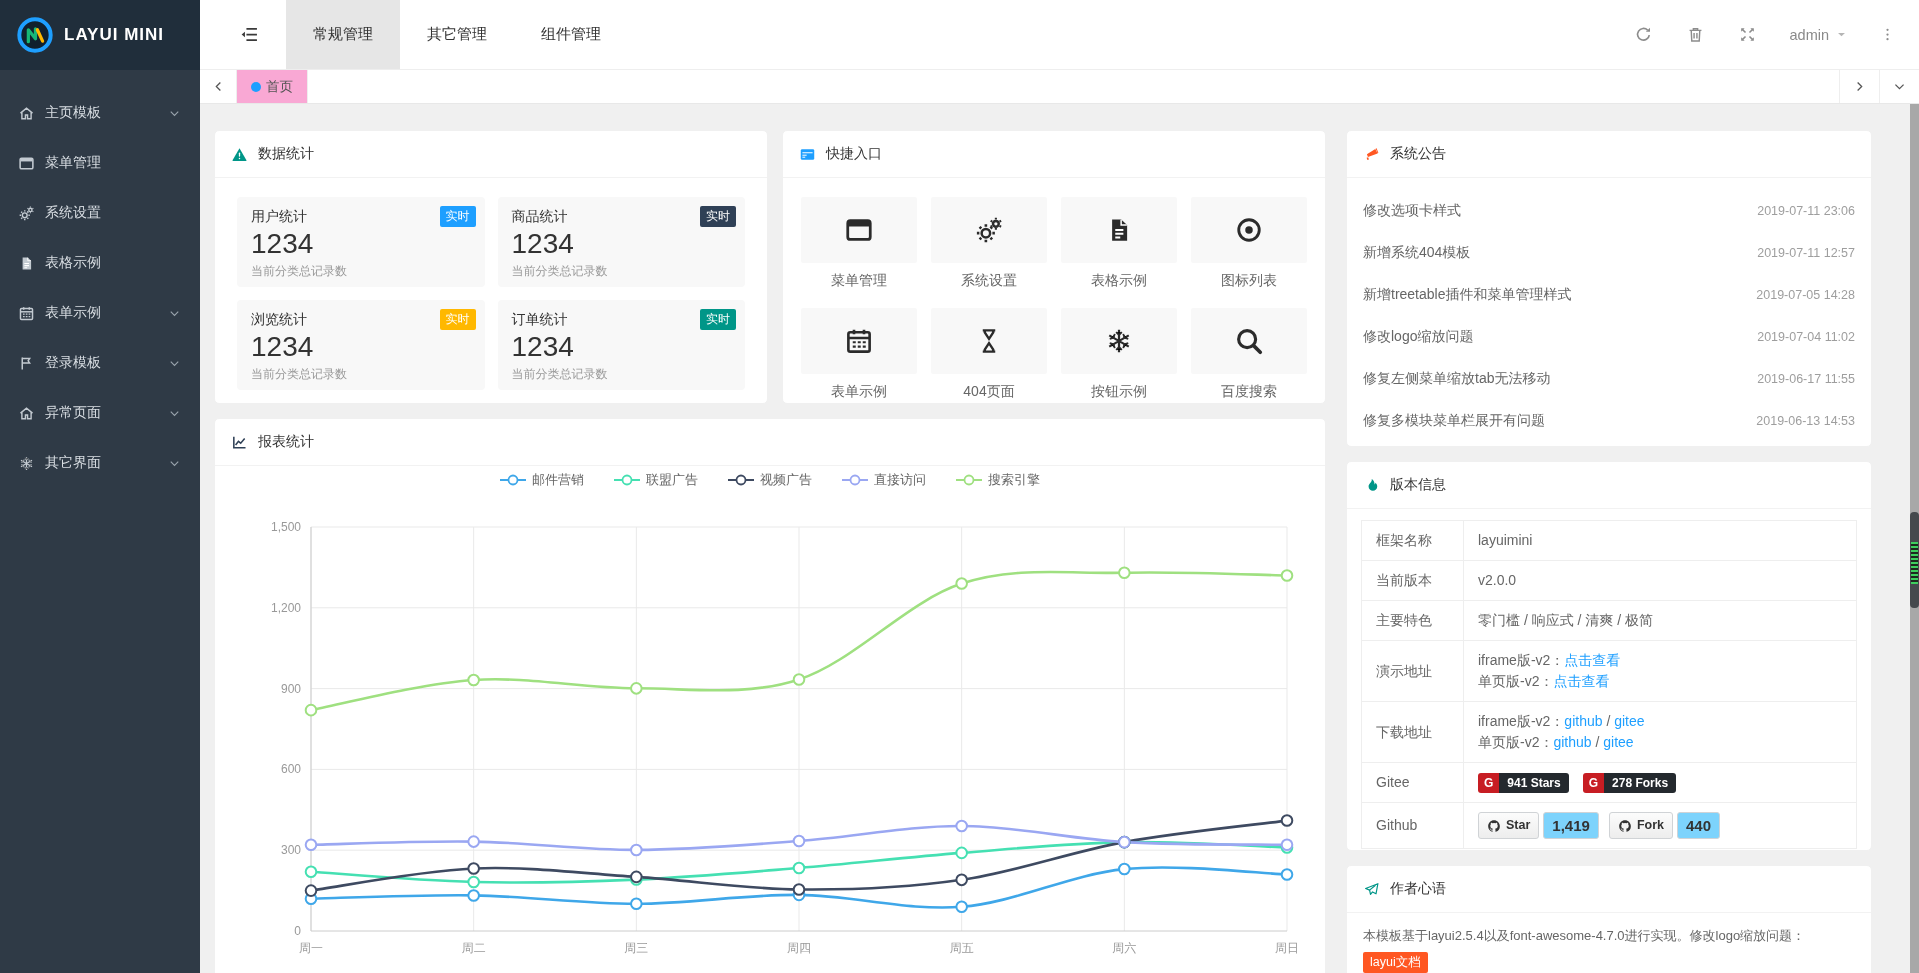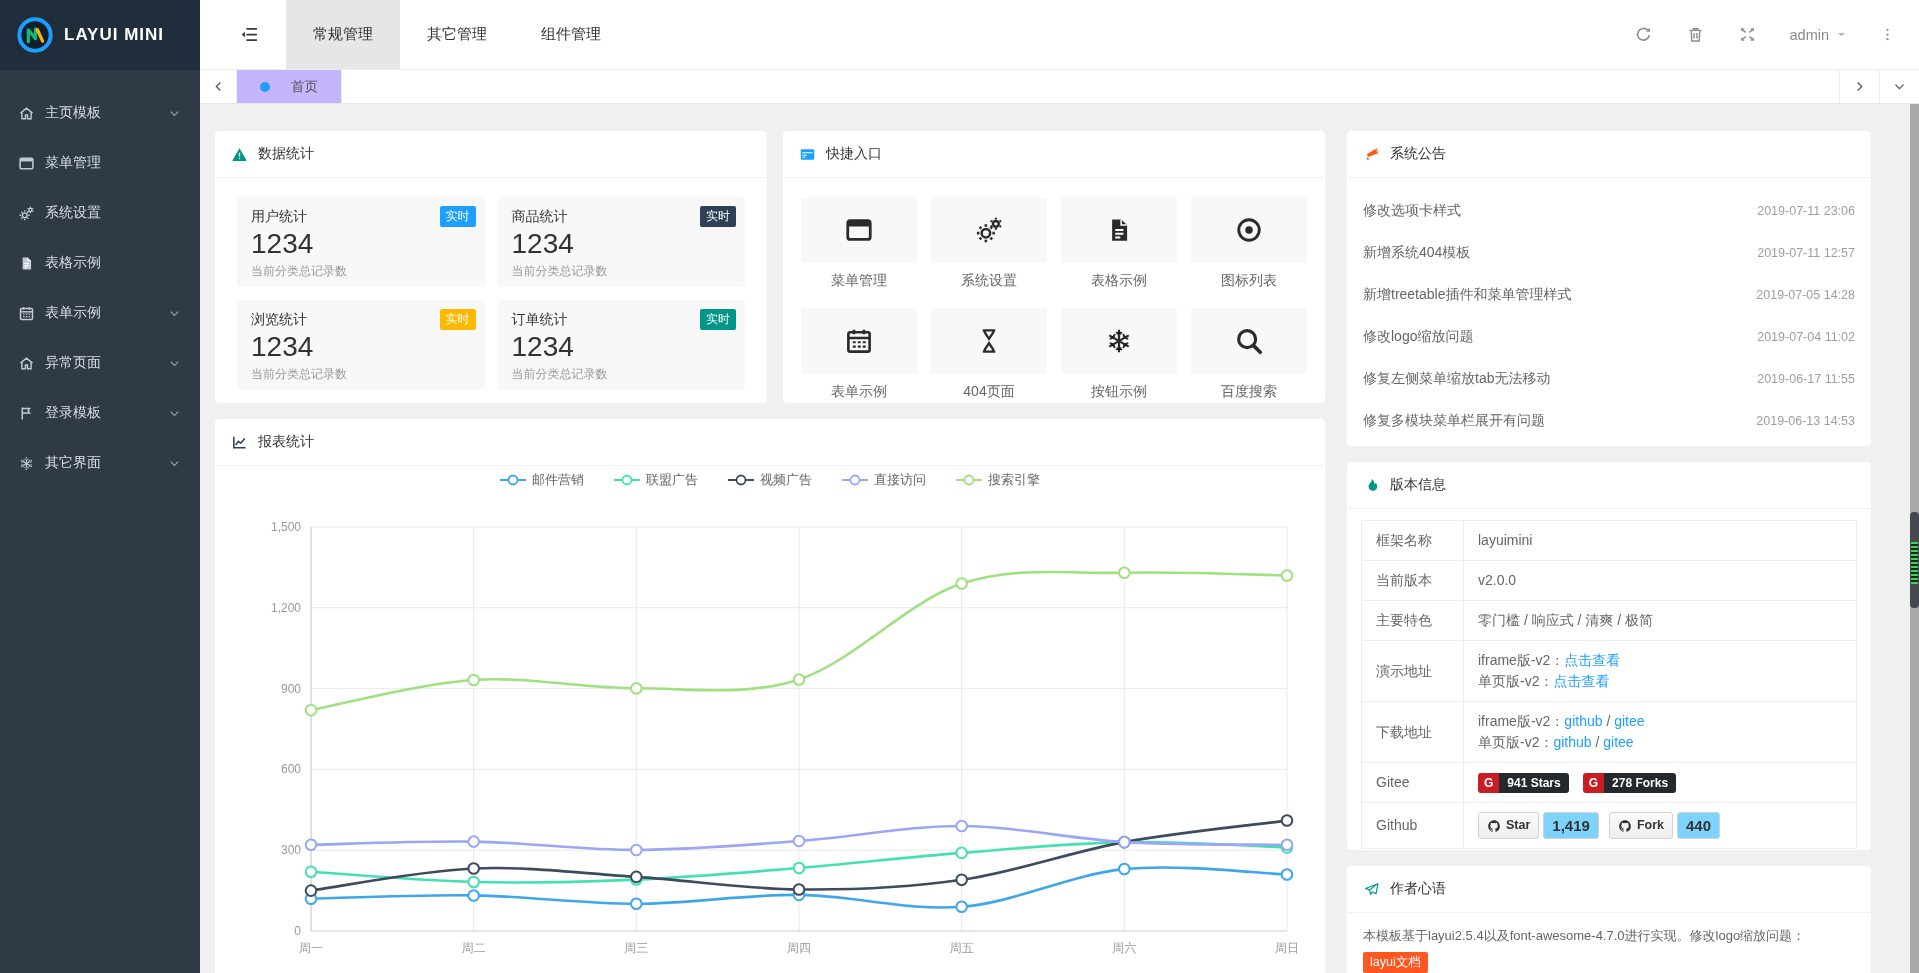--- a/index.html
+++ b/index.html
@@ -31,22 +31,22 @@
   .top-actions { margin-left:auto; display:flex; align-items:center; gap:33px; padding-right:24px; }
   .action-icn { width:19px; height:19px; color:#8c8c8c; cursor:pointer; }
   .action-icn svg { width:100%; height:100%; }
   .user-drop { display:flex; align-items:center; gap:7px; color:#8a8a8a; font-size:14.5px; cursor:pointer; }
   .user-drop .caret { width:11px; height:11px; color:#b5b5b5; }
   .user-drop .caret svg { width:100%; height:100%; }
 
   .tabbar { height:34px; background:#fff; border-bottom:1px solid #e8e8e8; display:flex; align-items:stretch; }
   .tab-nav-btn { width:36px; display:flex; align-items:center; justify-content:center; color:#555; cursor:pointer; }
   .tab-nav-btn svg { width:15px; height:15px; }
-  .tab { display:flex; align-items:center; gap:21px; padding:0 23px; font-size:13.5px; color:#555;
-         border-left:1px solid #eee; border-right:1px solid #eee; background:#c4b5fd; cursor:pointer; }
+  .tab { display:flex; align-items:center; gap:5px; padding:0 14px; font-size:13.5px; color:#555;
+         border-left:1px solid #eee; border-right:1px solid #eee; background:#f9a8d4; cursor:pointer; }
   .tab-dot { width:10px; height:10px; border-radius:50%; background:#1E9FFF; }
   .tabbar .spacer { flex:1; }
   .tab-right { width:40px; border-left:1px solid #eee; display:flex; align-items:center; justify-content:center; color:#555; cursor:pointer; }
   .tab-right svg { width:15px; height:15px; }
 
   
   .content { flex:1; padding:26px 0 0 14px; display:flex; gap:20px; overflow:hidden; }
   .col-left { width:1112px; flex-shrink:0; }
   .col-right { width:526px; flex-shrink:0; }
   .panel { background:#fff; border:1px solid #f0f0f0; border-radius:5px; overflow:hidden; }
@@ -180,38 +180,38 @@
           <span>表单示例</span>
           <span class="chev">
             <svg viewBox="0 0 24 24">
               <path d="M6 9l6 6 6-6" fill="none" stroke="currentColor" stroke-width="1.8"></path>
             </svg>
           </span>
         </div>
         <div class="side-item">
           <span class="icn">
             <svg viewBox="0 0 24 24">
-              <path d="M3.5 11.5L12 4.5l8.5 7M5.5 10v9.5h5v-5.5h3v5.5h5V10" fill="none" stroke="currentColor" stroke-width="2"></path>
-            </svg>
-          </span>
-          <span>异常页面</span>
+              <path d="M6 3.5v17" stroke="currentColor" stroke-width="2.1"></path>
+              <path d="M6 5h10.5l-2.2 3.2 2.2 3.2H6" fill="none" stroke="currentColor" stroke-width="2"></path>
+            </svg>
+          </span>
+          <span>登录模板</span>
           <span class="chev">
             <svg viewBox="0 0 24 24">
               <path d="M6 9l6 6 6-6" fill="none" stroke="currentColor" stroke-width="1.8"></path>
             </svg>
           </span>
         </div>
         <div class="side-item">
           <span class="icn">
             <svg viewBox="0 0 24 24">
-              <path d="M6 3.5v17" stroke="currentColor" stroke-width="2.1"></path>
-              <path d="M6 5h10.5l-2.2 3.2 2.2 3.2H6" fill="none" stroke="currentColor" stroke-width="2"></path>
-            </svg>
-          </span>
-          <span>登录模板</span>
+              <path d="M3.5 11.5L12 4.5l8.5 7M5.5 10v9.5h5v-5.5h3v5.5h5V10" fill="none" stroke="currentColor" stroke-width="2"></path>
+            </svg>
+          </span>
+          <span>异常页面</span>
           <span class="chev">
             <svg viewBox="0 0 24 24">
               <path d="M6 9l6 6 6-6" fill="none" stroke="currentColor" stroke-width="1.8"></path>
             </svg>
           </span>
         </div>
         <div class="side-item">
           <span class="icn">
             <svg viewBox="0 0 24 24">
               <g stroke="currentColor" stroke-width="1.8">

